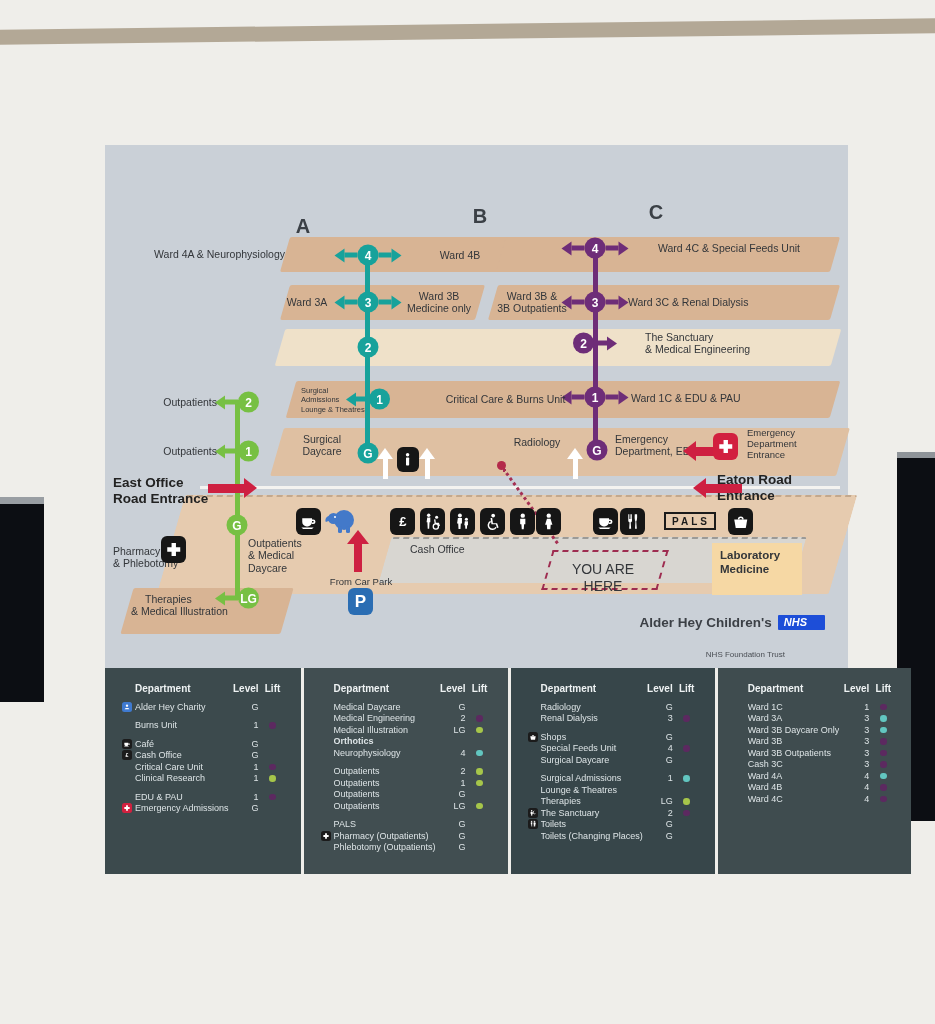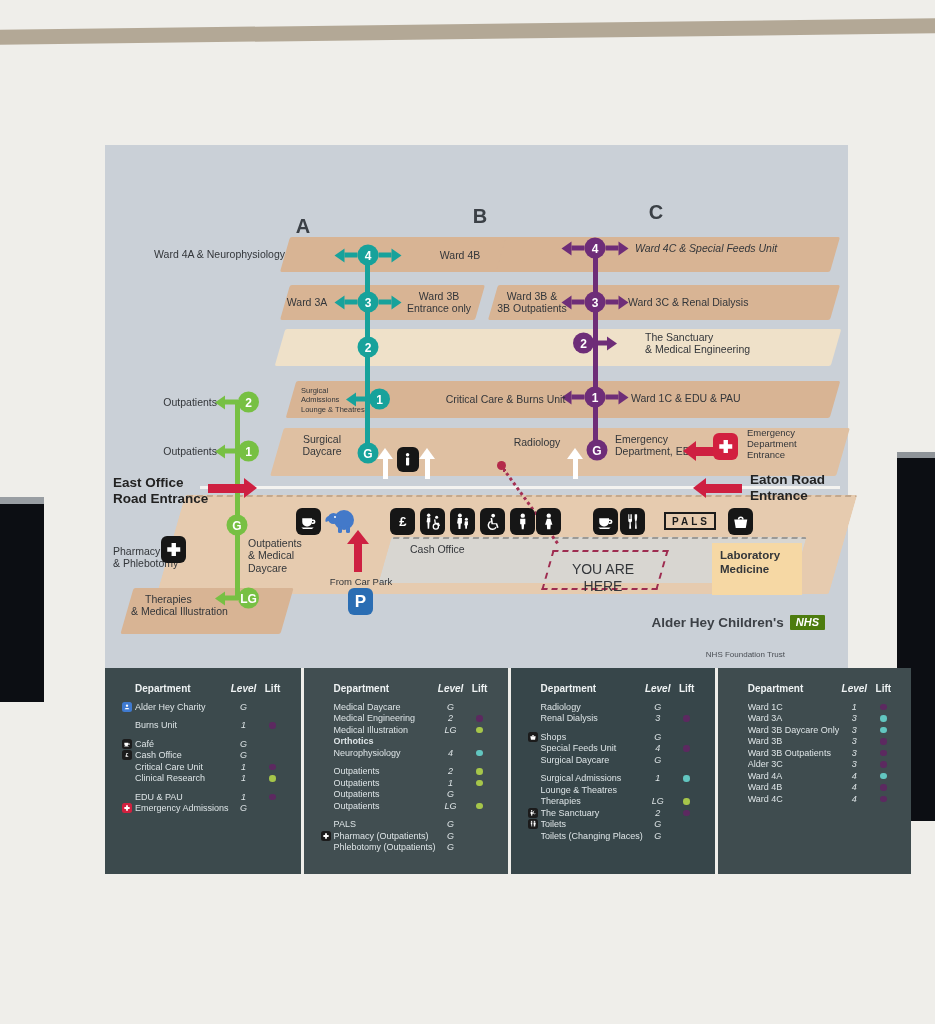--- a/index.html
+++ b/index.html
@@ -64,35 +64,35 @@
   .micon.bare{background:transparent;} .micon.bare svg{width:120%;height:120%;}
   .palsbox{position:absolute;border:2px solid #1b1b1b;color:#1b1b1b;font-weight:700;font-size:10px;
     letter-spacing:3px;padding:2px 4px 1px 6px;z-index:6;background:transparent;}
   .yah{position:absolute;border:2px dashed #9e2c50;transform:skewX(-16deg);z-index:5;}
   .labbox{position:absolute;background:#f6d8a4;z-index:5;}
   .reddot{position:absolute;width:9px;height:9px;border-radius:50%;background:#b42a4a;z-index:6;}
   .dotline{position:absolute;width:0;border-left:3px dotted #a53053;transform-origin:top center;z-index:5;}
   
   .nhslogo{position:absolute;z-index:6;text-align:right;}
   .nhslogo .l1{font-size:13.5px;font-weight:600;color:#3c4046;display:flex;align-items:center;justify-content:flex-end;gap:6px;}
-  .nhsbadge{background:#4d7c0f;color:#fff;font-style:italic;font-weight:700;font-size:11px;padding:1px 6px 2px 6px;border-radius:1px;}
+  .nhsbadge{background:#1d4ed8;color:#fff;font-style:italic;font-weight:700;font-size:11px;padding:1px 18px 2px 6px;border-radius:1px;}
   .nhslogo .l2{font-size:8px;color:#4a4e54;margin-top:20px;margin-right:40px;}
   
   .directory{position:absolute;left:105px;top:668px;width:747px;height:206px;display:flex;gap:3px;z-index:2;}
   .dpanel{flex:1;background:#3c4a4d;padding:10px 14px 6px 8px;box-sizing:border-box;color:#dde4e6;}
   .dpanel:nth-child(2){background:#414e51;}
   .dpanel:nth-child(3){background:#37464a;}
   .dpanel:nth-child(4){background:#3f4c4f;}
   .drow{display:flex;align-items:center;height:11.5px;font-size:9px;}
   .drow.dhead{height:20px;font-size:10px;font-weight:700;color:#eef2f3;margin-bottom:3px;}
   .dspacer{height:7px;}
   .dicon-zone{width:22px;display:flex;justify-content:flex-end;padding-right:3px;box-sizing:border-box;}
   .dname{flex:1;white-space:nowrap;overflow:hidden;}
   .dname.bold{font-weight:700;}
-  .dlevel{width:30px;text-align:center;font-style:italic;}
+  .dlevel{width:30px;text-align:right;}
   .dlift{width:28px;display:flex;justify-content:center;}
   .dot{width:6.5px;height:6.5px;border-radius:50%;display:block;}
   .dicon{width:10px;height:10px;border-radius:2.5px;background:#1b1b1b;display:inline-flex;align-items:center;justify-content:center;}
   .dicon svg{width:8px;height:8px;fill:#fff;}
   .dicon.charity{background:#3f7ad0;}
   .dicon.emergency{background:#d2203f;}
 </style>
 </head>
 <body>
 
@@ -193,26 +193,26 @@
     <span class="circle">G</span>
   </div>
   <div class="stop green" style="left:132px;top:453px;">
     <span class="tri-l"></span>
       <span class="stem"></span>
     <span class="circle">LG</span>
   </div>
 
   <div class="lbl r" style="left:40px;top:103px;width:140px;">Ward 4A &amp; Neurophysiology</div>
   <div class="lbl c" style="left:320px;top:104px;width:70px;">Ward 4B</div>
-  <div class="lbl" style="left:530px;top:97px;width:175px;font-style:italic;">Ward 4C &amp; Special Feeds Unit</div>
+  <div class="lbl" style="left:553px;top:97px;width:175px;">Ward 4C &amp; Special Feeds Unit</div>
 
   <div class="lbl c" style="left:172px;top:151px;width:60px;">Ward 3A</div>
   <div class="lbl c" style="left:296px;top:145px;width:76px;">
     <div>Ward 3B</div>
-      <div>Entrance only</div>
+      <div>Medicine only</div>
   </div>
   <div class="lbl c" style="left:388px;top:145px;width:78px;">
     <div>Ward 3B &amp;</div>
       <div>3B Outpatients</div>
   </div>
   <div class="lbl" style="left:523px;top:151px;width:175px;">Ward 3C &amp; Renal Dialysis</div>
 
   <div class="lbl" style="left:540px;top:186px;width:170px;">
     <div>The Sanctuary</div>
       <div>&amp; Medical Engineering</div>
@@ -241,21 +241,21 @@
   <div class="lbl small" style="left:642px;top:282px;width:90px;">
     <div>Emergency</div>
       <div>Department</div>
       <div>Entrance</div>
   </div>
 
   <div class="lbl bold" style="left:8px;top:330px;width:100px;">
     <div>East Office</div>
       <div>Road Entrance</div>
   </div>
-  <div class="lbl bold" style="left:645px;top:327px;width:95px;">
+  <div class="lbl bold" style="left:612px;top:327px;width:95px;">
     <div>Eaton Road</div>
       <div>Entrance</div>
   </div>
 
   <div class="lbl" style="left:8px;top:400px;width:88px;">
     <div>Pharmacy</div>
       <div>&amp; Phlebotomy</div>
   </div>
   <div class="lbl" style="left:143px;top:392px;width:72px;">
     <div>Outpatients</div>
@@ -764,21 +764,21 @@
       <div class="drow">
         <span class="dicon-zone"></span>
         <span class="dname">Ward 3B Outpatients</span>
         <span class="dlevel">3</span>
         <span class="dlift">
           <span class="dot" style="background: rgb(92, 41, 96);"></span>
         </span>
       </div>
       <div class="drow">
         <span class="dicon-zone"></span>
-        <span class="dname">Alder 3C</span>
+        <span class="dname">Cash 3C</span>
         <span class="dlevel">3</span>
         <span class="dlift">
           <span class="dot" style="background: rgb(92, 41, 96);"></span>
         </span>
       </div>
       <div class="drow">
         <span class="dicon-zone"></span>
         <span class="dname">Ward 4A</span>
         <span class="dlevel">4</span>
         <span class="dlift">

